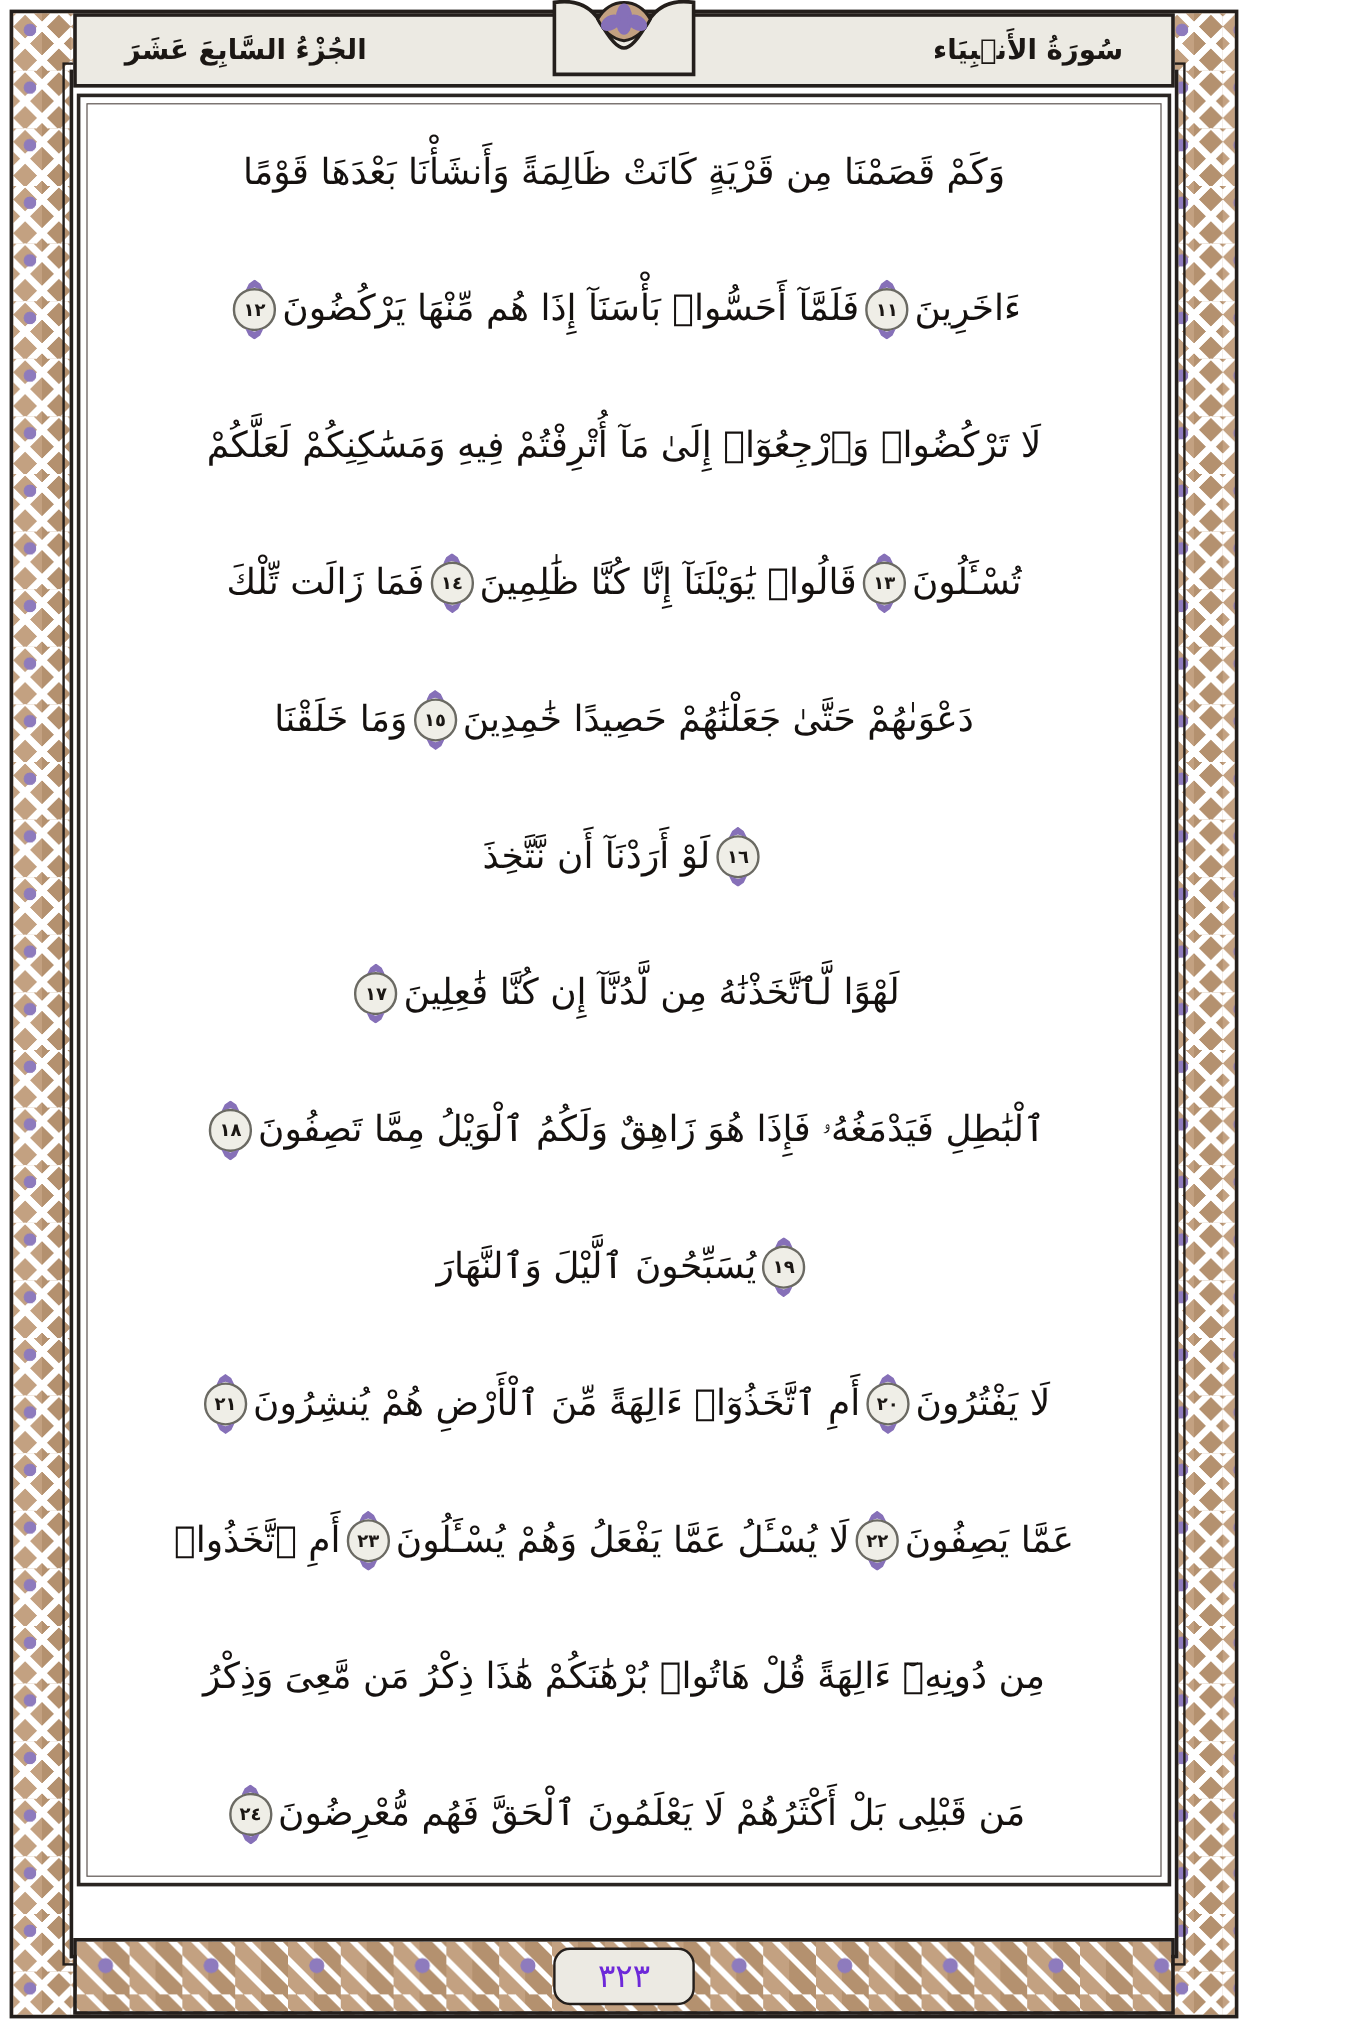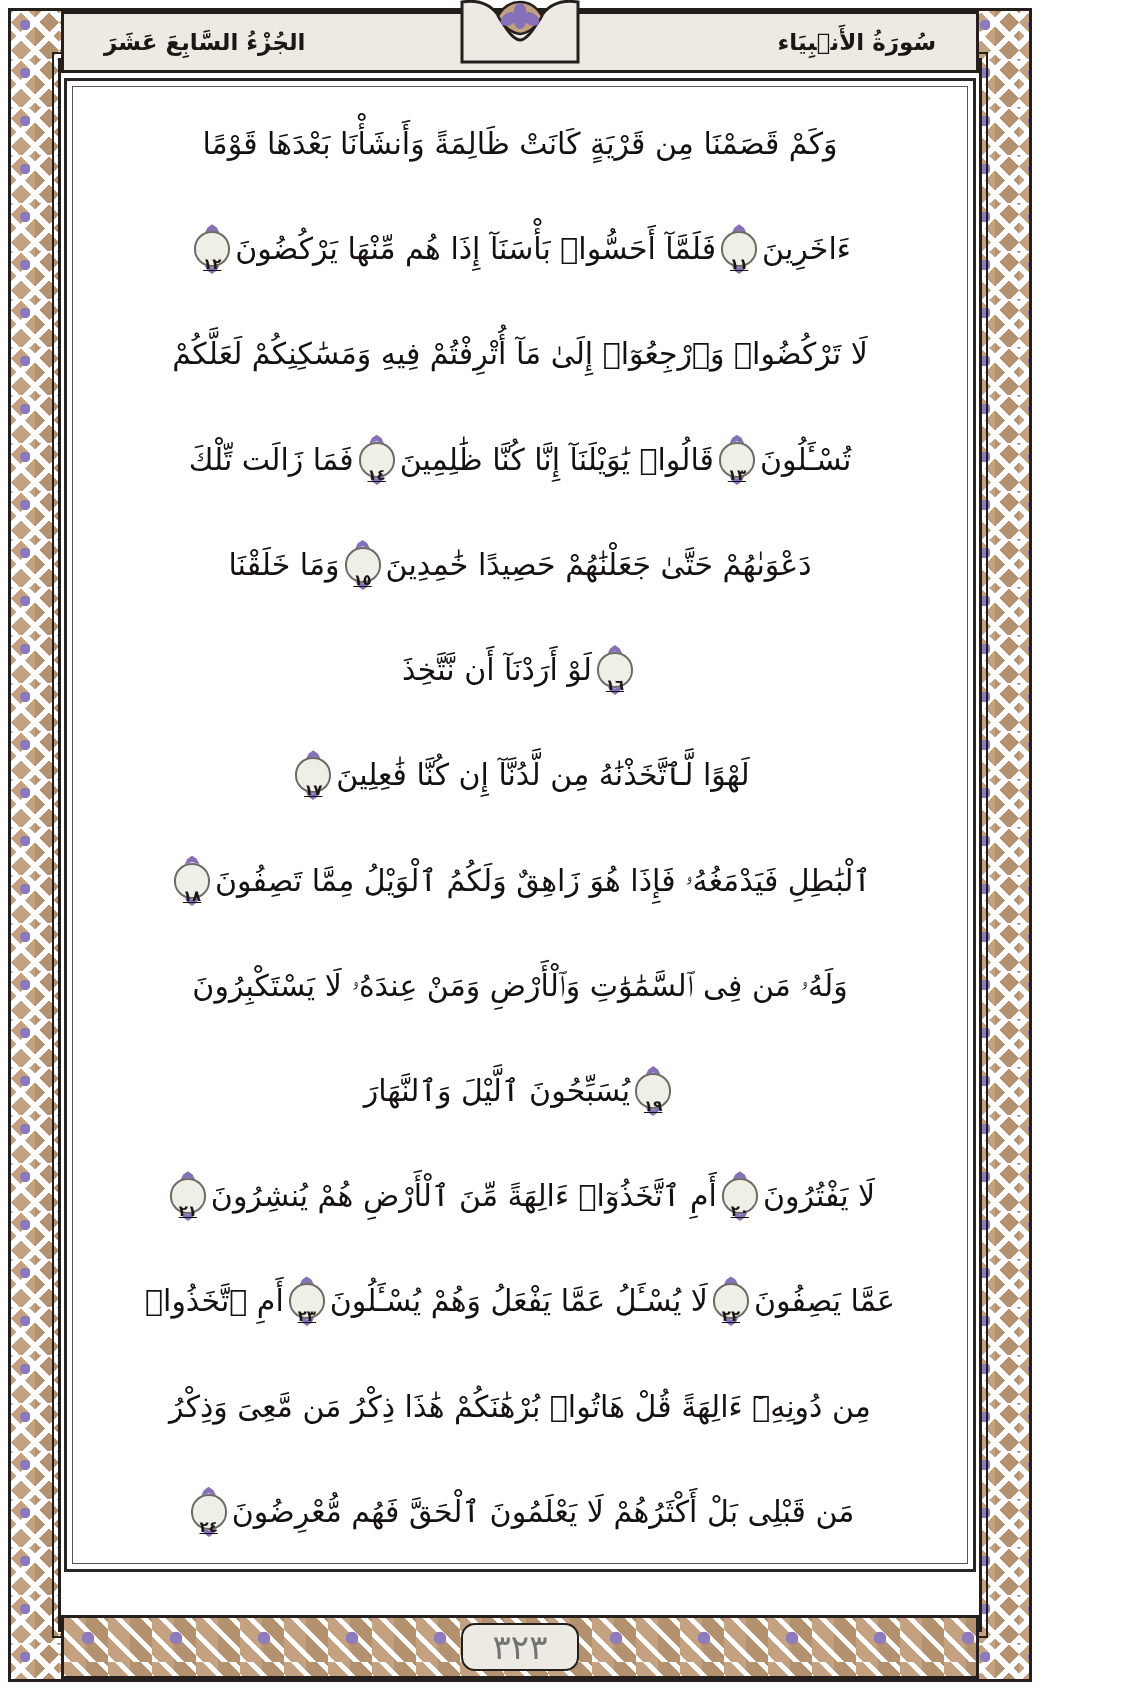--- a/index.html
+++ b/index.html
@@ -125,29 +125,28 @@
     align-items: center;
     justify-content: center;
     overflow: hidden;
   }
 
   .aya-line span.txt { display: inline; }
 
   
   .aya-mark {
     display: inline-flex;
-    align-items: flex-end;
+    align-items: center;
     justify-content: center;
     width: 40px;
     height: 46px;
     margin: 0 3px;
     position: relative;
     vertical-align: middle;
     flex: 0 0 auto;
-    text-decoration: underline;
   }
   .aya-mark .oval {
     position: absolute;
     inset: 5px 2px;
     background: #efeee7;
     border: 2px solid #6b6a63;
     border-radius: 50% / 48%;
   }
   .aya-mark .crown, .aya-mark .foot {
     position: absolute;
@@ -190,22 +189,22 @@
 
   .page-cartouche {
     width: 118px;
     height: 48px;
     background: #eceae3;
     border: 2px solid #241f1c;
     border-radius: 14px;
     display: flex;
     align-items: center;
     justify-content: center;
-    font-size: 34px;
-    color: #737373;
+    font-size: 27px;
+    color: #6d28d9;
     direction: rtl;
     font-family: "DejaVu Sans", sans-serif;
   }
 </style>
 </head>
 <body>
 
 <div class="quran-page">
 
   <div class="ornate-border"></div>
@@ -305,23 +304,20 @@
       <div class="aya-line">
         <span class="txt">ٱلْبَٰطِلِ فَيَدْمَغُهُۥ فَإِذَا هُوَ زَاهِقٌ وَلَكُمُ ٱلْوَيْلُ مِمَّا تَصِفُونَ</span>
         <span class="aya-mark">
             <i class="crown"></i>
             <i class="oval"></i>
             <b class="num">١٨</b>
             <i class="foot"></i>
           </span>
       </div>
 
-      <div class="aya-line">
-        <span class="txt">وَلَهُۥ مَن فِى ٱلسَّمَٰوَٰتِ وَٱلْأَرْضِ وَمَنْ عِندَهُۥ لَا يَسْتَكْبِرُونَ</span>
-      </div>
 
       <div class="aya-line">
         <span class="aya-mark">
             <i class="crown"></i>
             <i class="oval"></i>
             <b class="num">١٩</b>
             <i class="foot"></i>
           </span>
         <span class="txt">يُسَبِّحُونَ ٱلَّيْلَ وَٱلنَّهَارَ</span>
       </div>

